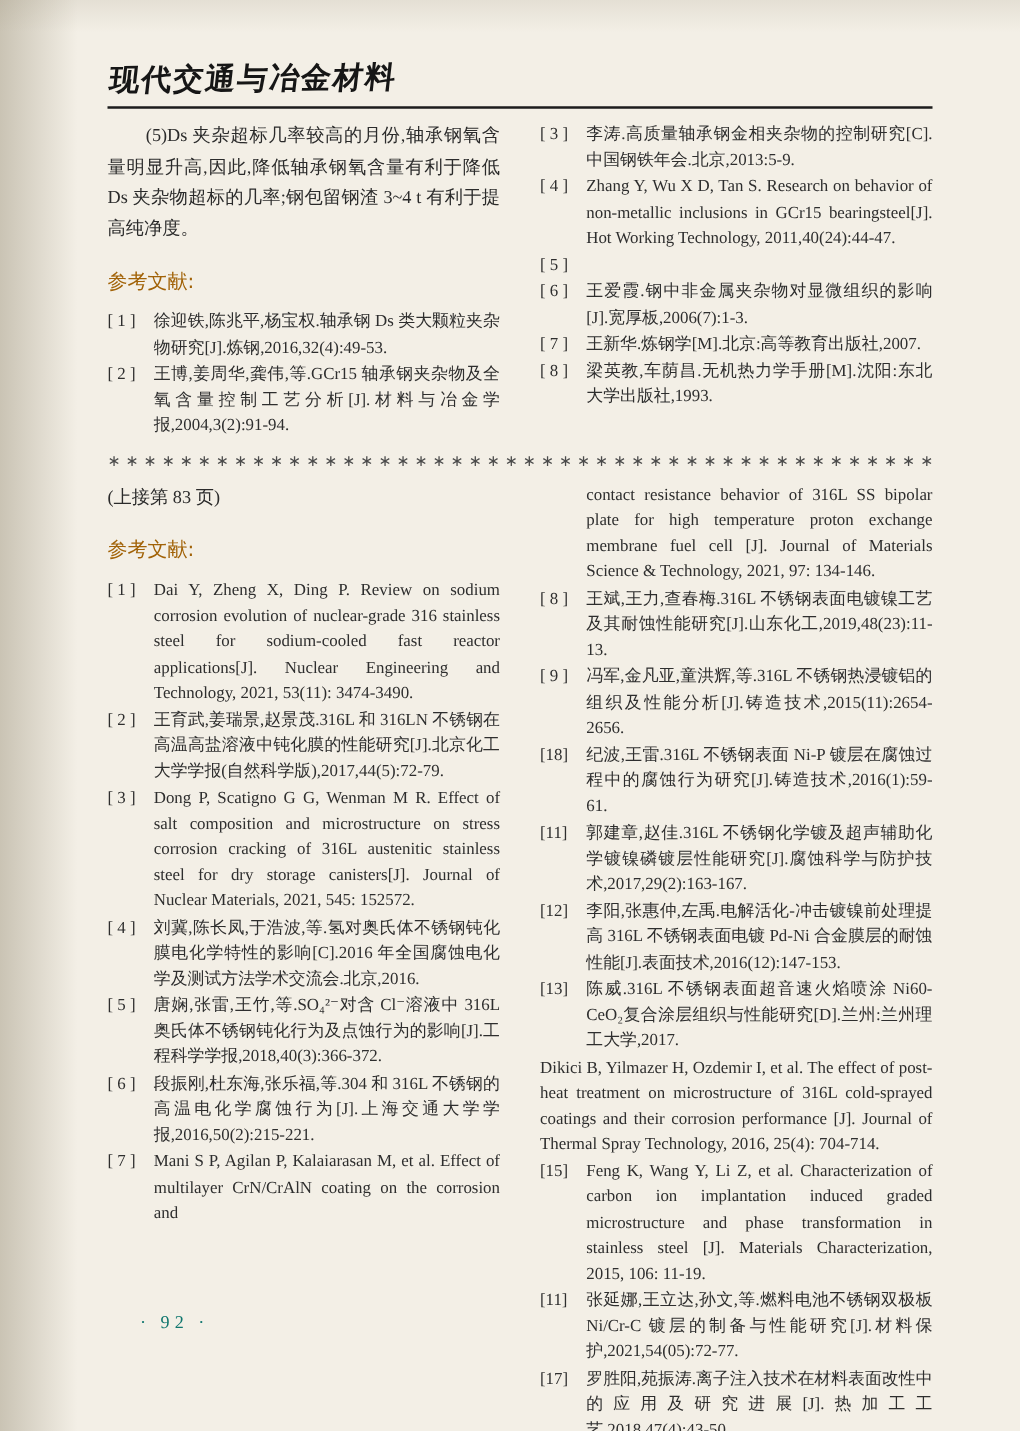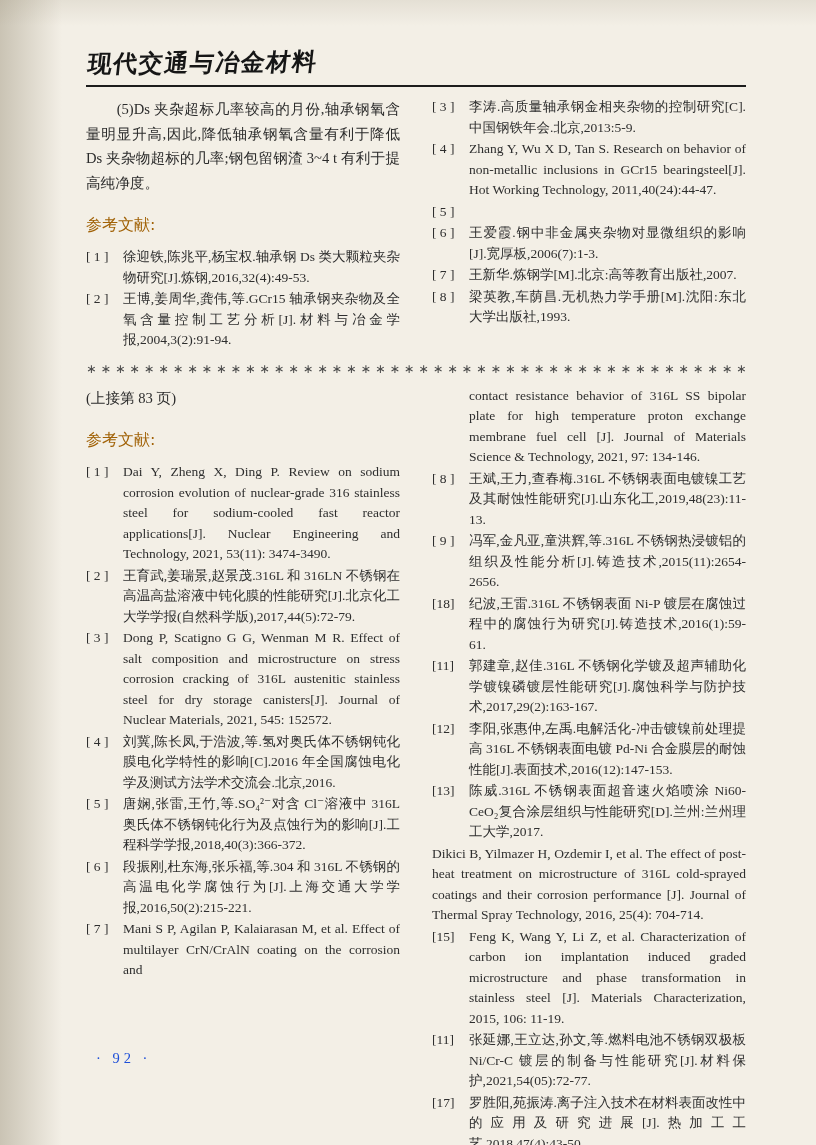--- a/index.html
+++ b/index.html
@@ -36,22 +36,22 @@
   .ref-list { }
   .ref { display:flex; font-size:13.5px; line-height:20.5px; margin-bottom:1px; color:#2e2e2e; }
   .ref-label { flex:0 0 37px; width:37px; }
   .ref-text { flex:1; text-align:justify; }
   .sep {
     margin-top:10px; width:660px; line-height:14px; font-size:12.5px; color:#4a4a4a;
     font-family:"DejaVu Sans",sans-serif;
     text-align:justify; text-align-last:justify; white-space:nowrap; overflow:hidden;
   }
   .page-number {
-    position:absolute; left:96px; top:1050px; font-size:14.5px;
-    letter-spacing:4px; color:#1d4ed8;
+    position:absolute; left:112px; top:1050px; font-size:14.5px;
+    letter-spacing:4px; color:#0f766e;
   }
 </style>
 </head>
 <body>
 
 <div class="page">
   <div class="edge-shade"></div>
   <div class="top-shade"></div>
 
   <div class="content">

